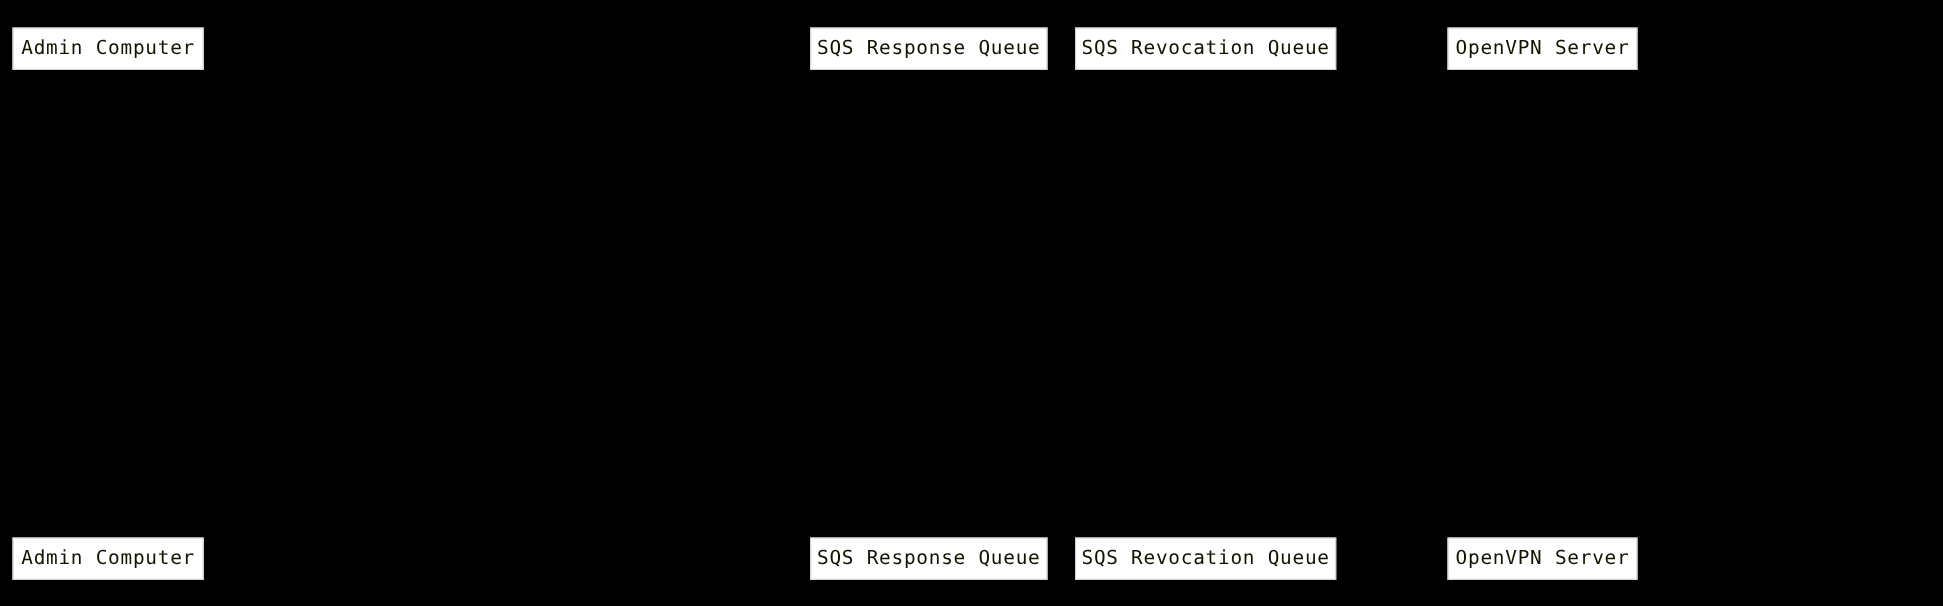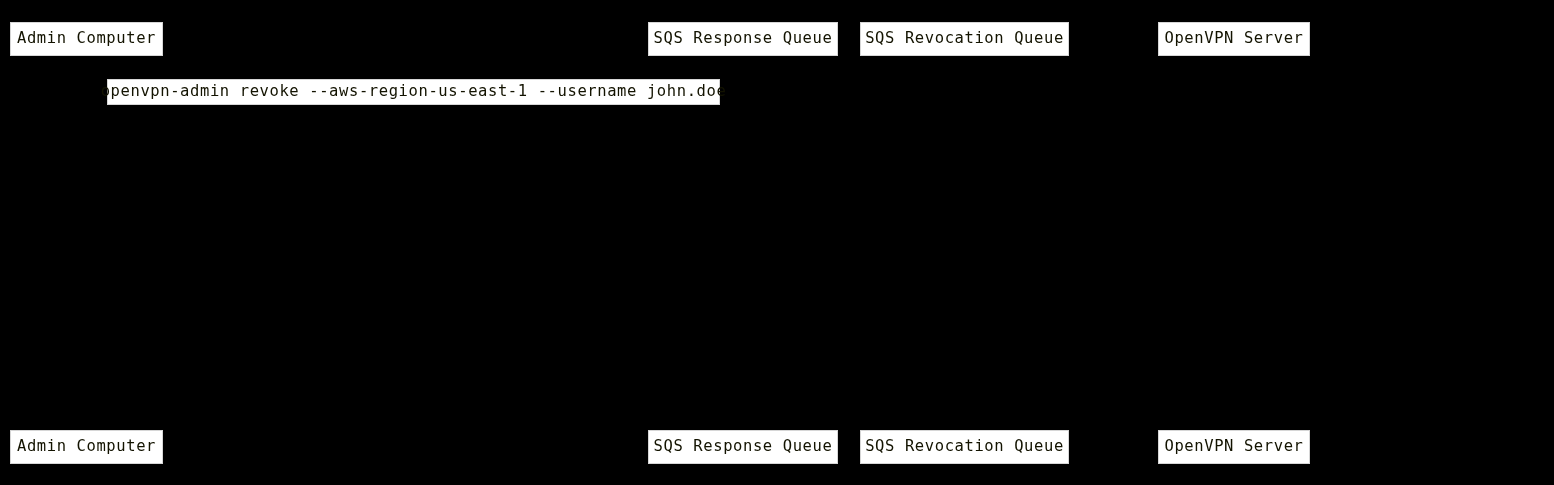--- a/index.html
+++ b/index.html
@@ -82,23 +82,20 @@
   </div>
 
   <div class="participant" style="left:860px; top:22px; width:209px;">
     <span>SQS Revocation Queue</span>
   </div>
 
   <div class="participant" style="left:1158px; top:22px; width:152px;">
     <span>OpenVPN Server</span>
   </div>
 
-  <div class="message-label" style="left:107px; top:79px; width:613px;">
-    <span>openvpn-admin revoke --aws-region-us-east-1 --username john.doe</span>
-  </div>
 
   <div class="msg-arrow" style="left:86px; top:112px; width:60px;"></div>
 
   <div class="participant" style="left:10px; top:430px; width:153px;">
     <span>Admin Computer</span>
   </div>
 
   <div class="participant" style="left:648px; top:430px; width:190px;">
     <span>SQS Response Queue</span>
   </div>

